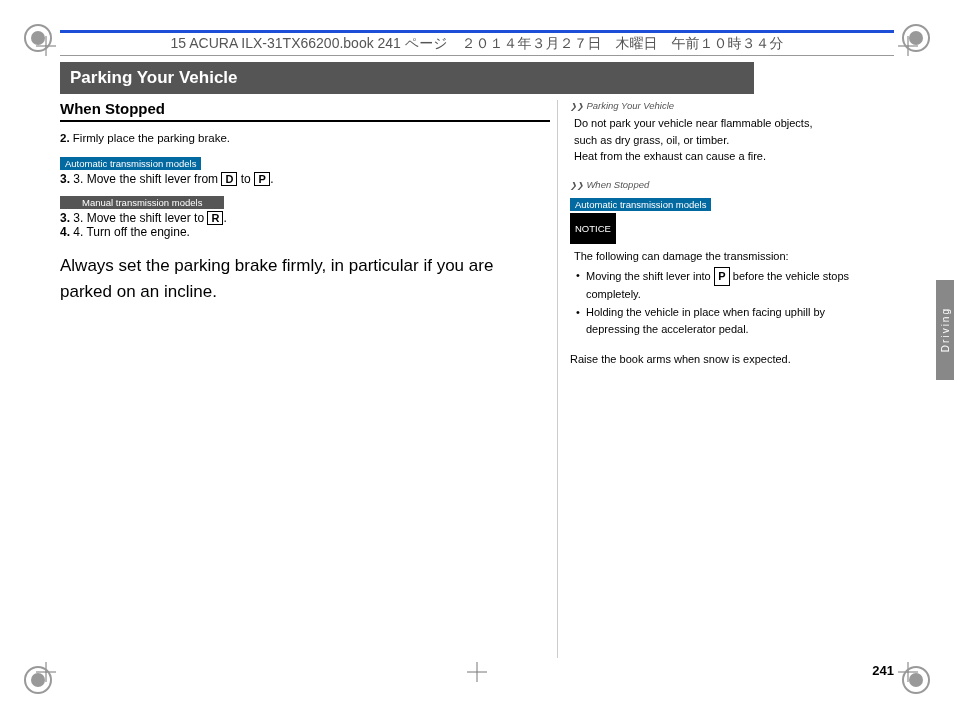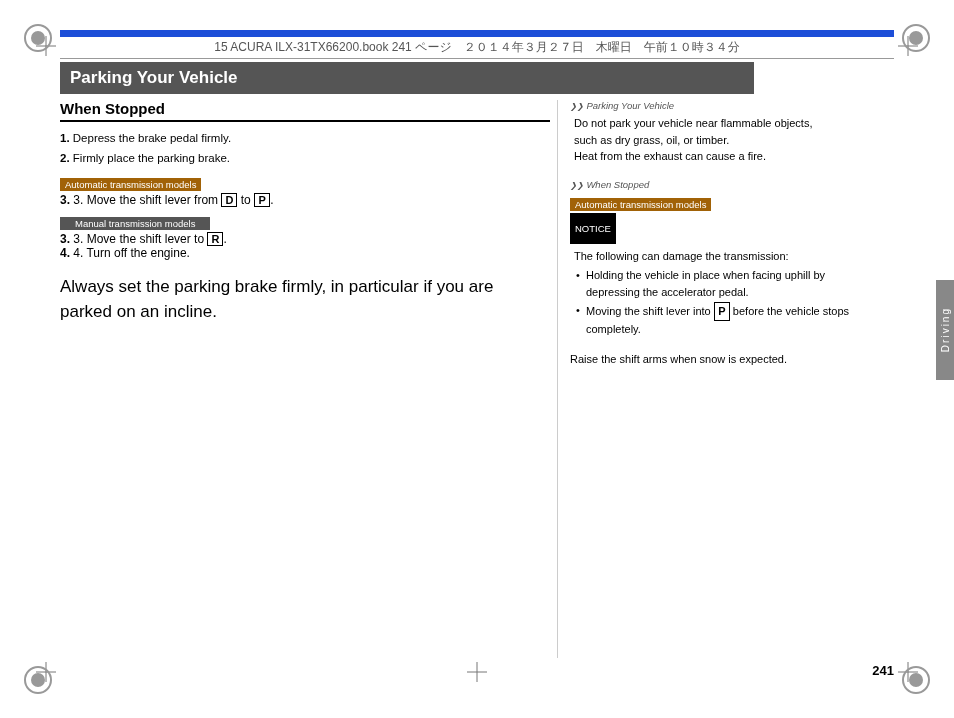--- a/index.html
+++ b/index.html
@@ -20,23 +20,23 @@
       background: #ffffff;
       position: relative;
     }
 
     
     .header-bar {
       position: absolute;
       top: 30px;
       left: 60px;
       right: 60px;
-      font-size: 12px;
+      font-size: 14px;
       color: #555;
-      border-top: 7px solid #1d4ed8;
+      border-top: 3px solid #1d4ed8;
       border-bottom: 1px solid #999;
       padding: 2px 4px;
       display: flex;
       justify-content: center;
     }
 
     
     .corner-mark {
       position: absolute;
       width: 20px;
@@ -112,34 +112,34 @@
       margin-bottom: 6px;
     }
 
     .step-list li {
       margin-bottom: 3px;
       font-size: 11.5px;
       line-height: 1.5;
     }
 
     .transmission-label {
-      background: #a16207;
+      background: #0369a1;
       color: #ffffff;
       font-size: 9.5px;
       padding: 1px 5px;
       display: inline-block;
       margin-bottom: 2px;
       margin-top: 4px;
     }
 
     .transmission-label-manual {
       background: #555;
       color: #ffffff;
       font-size: 9.5px;
-      padding: 1px 15px;
+      padding: 1px 22px;
       display: inline-block;
       margin-bottom: 2px;
       margin-top: 4px;
     }
 
     .key-box {
       display: inline-block;
       border: 1px solid #000;
       padding: 0 3px;
       font-size: 11px;
@@ -324,23 +324,20 @@
   </div>
 
   <div class="title-section">
     <h1>Parking Your Vehicle</h1>
   </div>
 
   <div class="main-content">
     <h2 class="section-title">When Stopped</h2>
 
     <ul class="step-list">
-      <li>
-        <strong>1.</strong> <span>Depress the brake pedal firmly.</span>
-      </li>
       <li>
         <strong>2.</strong> <span>Firmly place the parking brake.</span>
       </li>
     </ul>
 
     <div>
       <span class="transmission-label">Automatic transmission models</span>
       <br>
       <span>
         <strong>3.</strong>
@@ -381,27 +378,27 @@
       </div>
     </div>
 
     <div class="notice-block">
       <div class="notice-header">When Stopped</div>
       <span class="transmission-label">Automatic transmission models</span><br>
       <span class="notice-label-black">NOTICE</span>
       <div class="notice-text" style="margin-top:4px;">
         <span>The following can damage the transmission:</span>
         <ul class="bullet-list" style="margin-top:3px;">
+          <li>Moving the shift lever into <span class="key-box">P</span> before the vehicle stops completely.</li>
           <li>Holding the vehicle in place when facing uphill by depressing the accelerator pedal.</li>
-          <li>Moving the shift lever into <span class="key-box">P</span> before the vehicle stops completely.</li>
         </ul>
       </div>
     </div>
 
-    <div class="raise-wiper">Raise the shift arms when snow is expected.</div>
+    <div class="raise-wiper">Raise the book arms when snow is expected.</div>
   </div>
 
   <div class="side-tab">
     <span class="side-tab-text">Driving</span>
   </div>
 
   <div class="page-number">241</div>
 
 </div>
 

